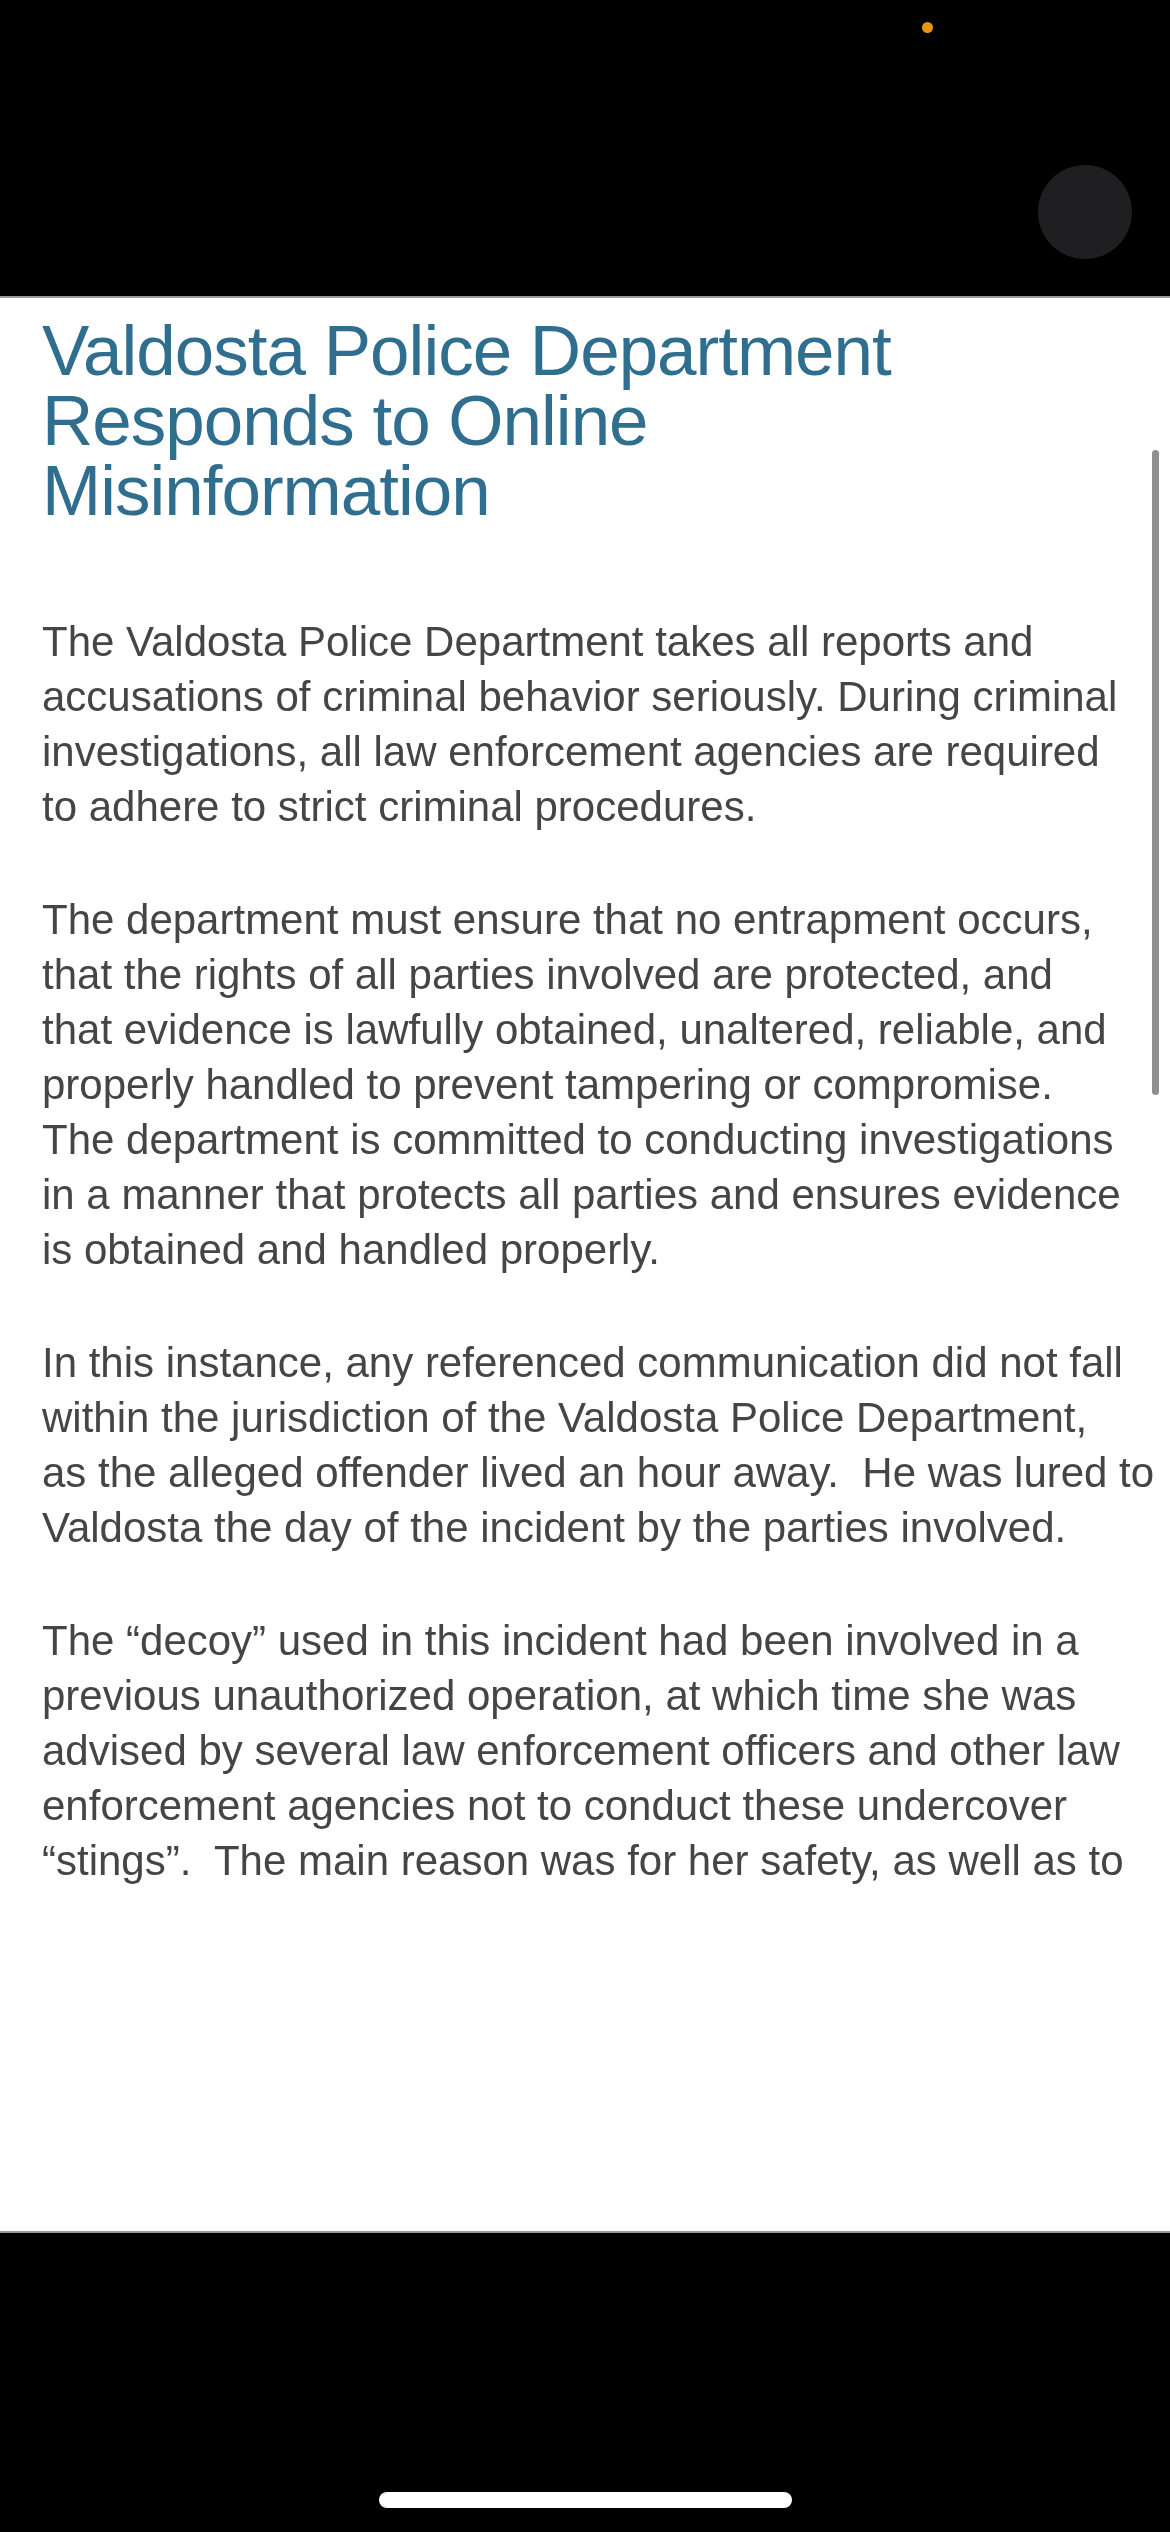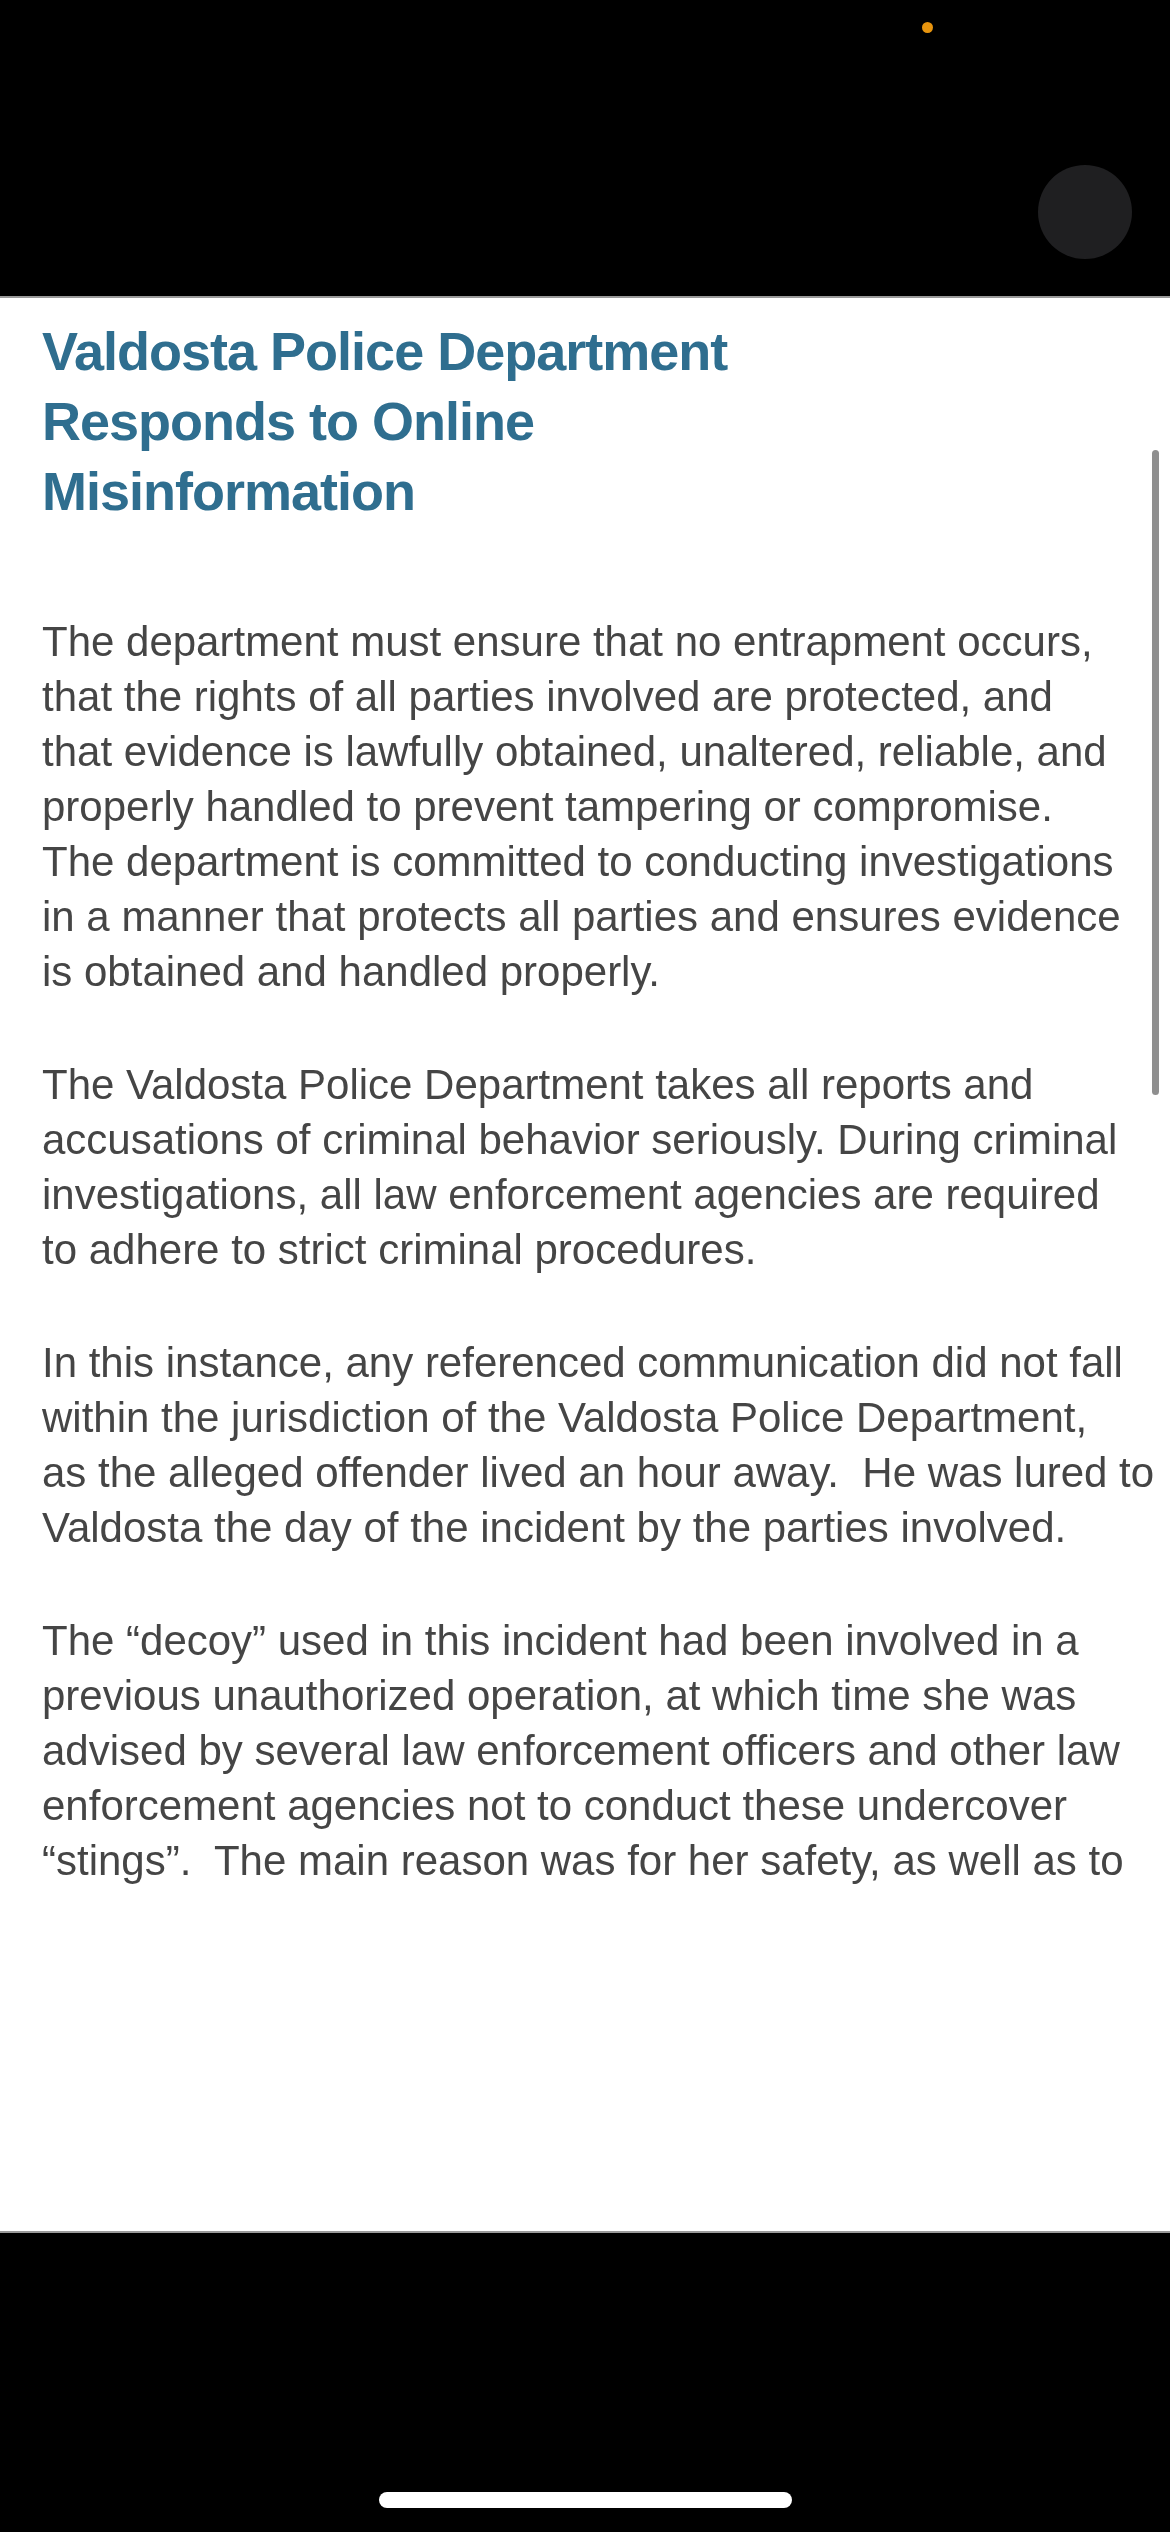--- a/index.html
+++ b/index.html
@@ -39,22 +39,22 @@
     width: 1170px; height: 1937px;
     box-sizing: border-box;
     background: #FFFFFF;
     border-top: 2px solid #9A9A9A;
     border-bottom: 2px solid #9A9A9A;
     padding: 0 0 0 42px;
     overflow: hidden;
   }
   .title {
     margin: 18px 0 88px 0;
-    font-size: 54px;
-    font-weight: 700;
+    font-size: 71px;
+    font-weight: 400;
     line-height: 70px;
     letter-spacing: -1px;
     color: #2F6E8F;
     white-space: pre;
   }
   .para {
     margin: 0 0 58px 0;
     font-size: 42px;
     font-weight: 400;
     line-height: 55px;
@@ -88,31 +88,31 @@
 
   <div class="top-bezel">
     <div class="mic-dot"></div>
     <div class="float-circle"></div>
   </div>
 
   <div class="webview">
     <h1 class="title">Valdosta Police Department
 Responds to Online
 Misinformation</h1>
+    <p class="para">The Valdosta Police Department takes all reports and
+accusations of criminal behavior seriously. During criminal
+investigations, all law enforcement agencies are required
+to adhere to strict criminal procedures.</p>
     <p class="para">The department must ensure that no entrapment occurs,
 that the rights of all parties involved are protected, and
 that evidence is lawfully obtained, unaltered, reliable, and
 properly handled to prevent tampering or compromise.
 The department is committed to conducting investigations
 in a manner that protects all parties and ensures evidence
 is obtained and handled properly.</p>
-    <p class="para">The Valdosta Police Department takes all reports and
-accusations of criminal behavior seriously. During criminal
-investigations, all law enforcement agencies are required
-to adhere to strict criminal procedures.</p>
     <p class="para">In this instance, any referenced communication did not fall
 within the jurisdiction of the Valdosta Police Department,
 as the alleged offender lived an hour away.  He was lured to
 Valdosta the day of the incident by the parties involved.</p>
     <p class="para">The “decoy” used in this incident had been involved in a
 previous unauthorized operation, at which time she was
 advised by several law enforcement officers and other law
 enforcement agencies not to conduct these undercover
 “stings”.  The main reason was for her safety, as well as to</p>
   </div>

